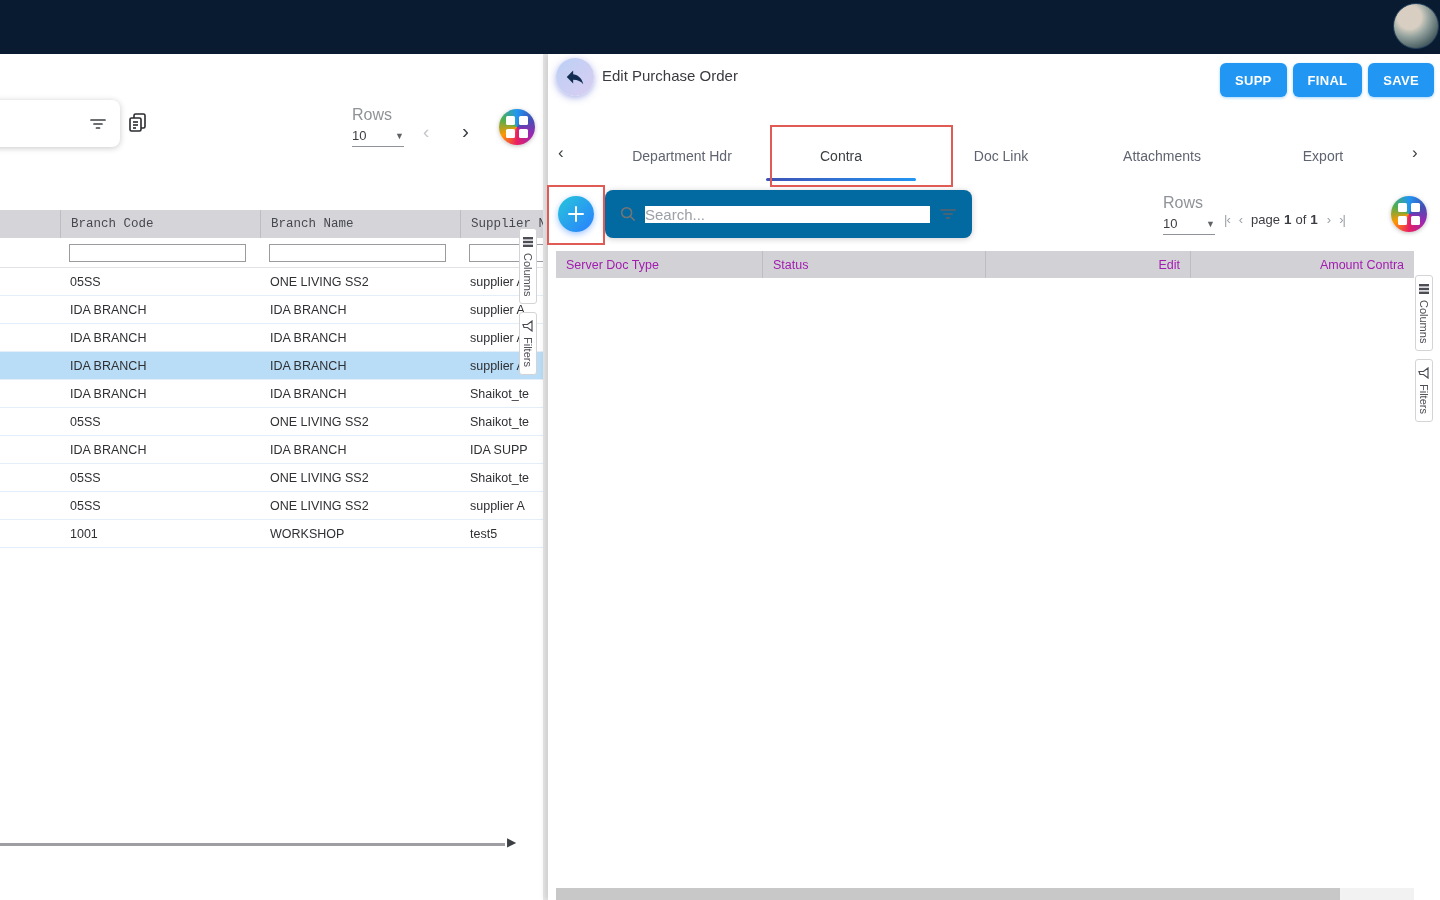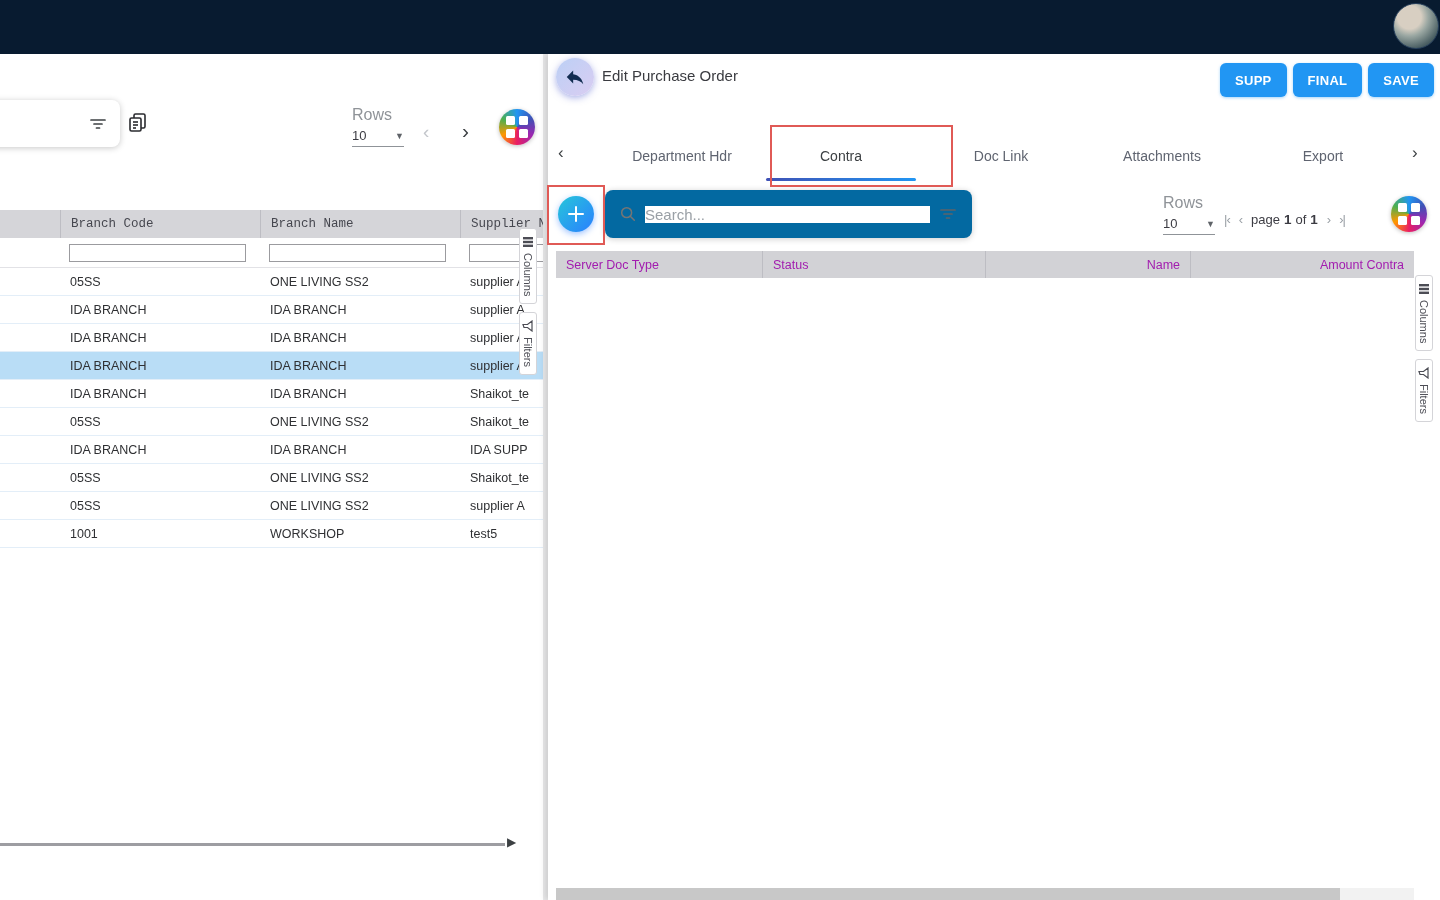--- a/index.html
+++ b/index.html
@@ -337,21 +337,21 @@
       </span>
       <button class="pg-btn">›</button>
       <button class="pg-btn">›|</button>
     </div>
 
     <button class="grid-btn rp-grid"></button>
 
     <div class="rheader">
       <div class="rc1">Server Doc Type</div>
       <div class="rc2">Status</div>
-      <div class="rc3">Name</div>
+      <div class="rc3">Edit</div>
       <div class="rc4">Amount Contra</div>
     </div>
 
     <div class="rp-body"></div>
 
     <div class="vstrip rp-strip">
       <div class="vtab">
         <svg width="12" height="12" viewBox="0 0 12 12">
           <g fill="#4c4d55">
               <rect x="1" y="1" width="2.4" height="10"></rect>

